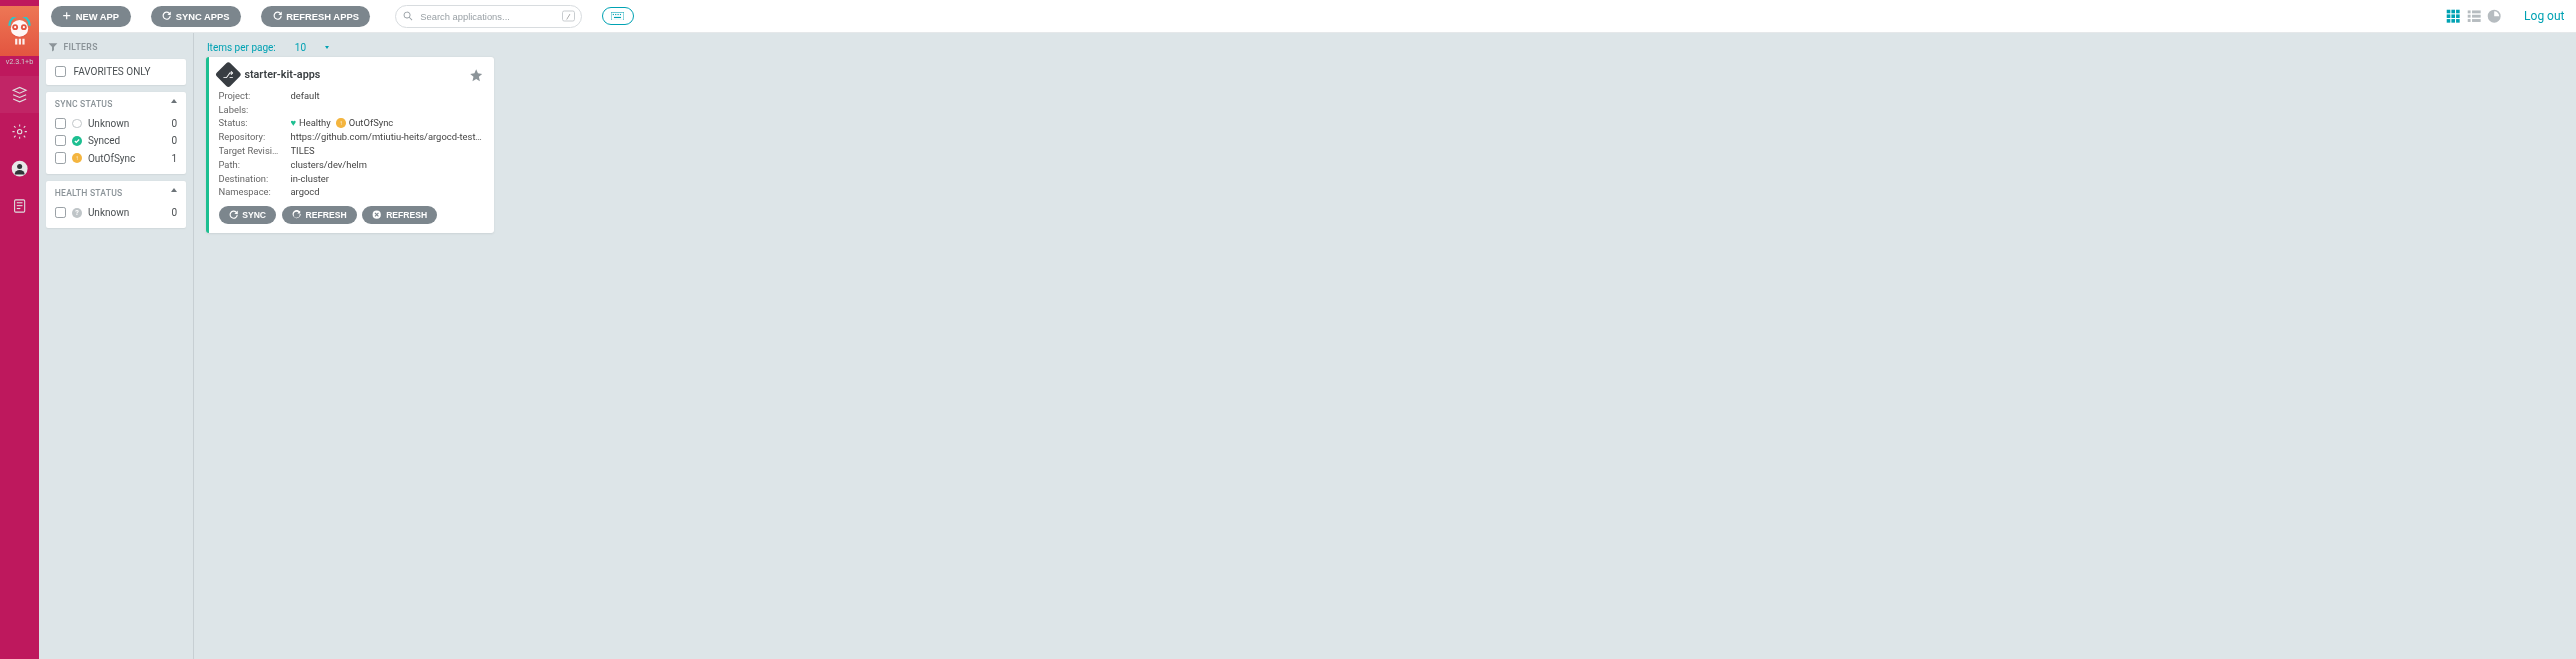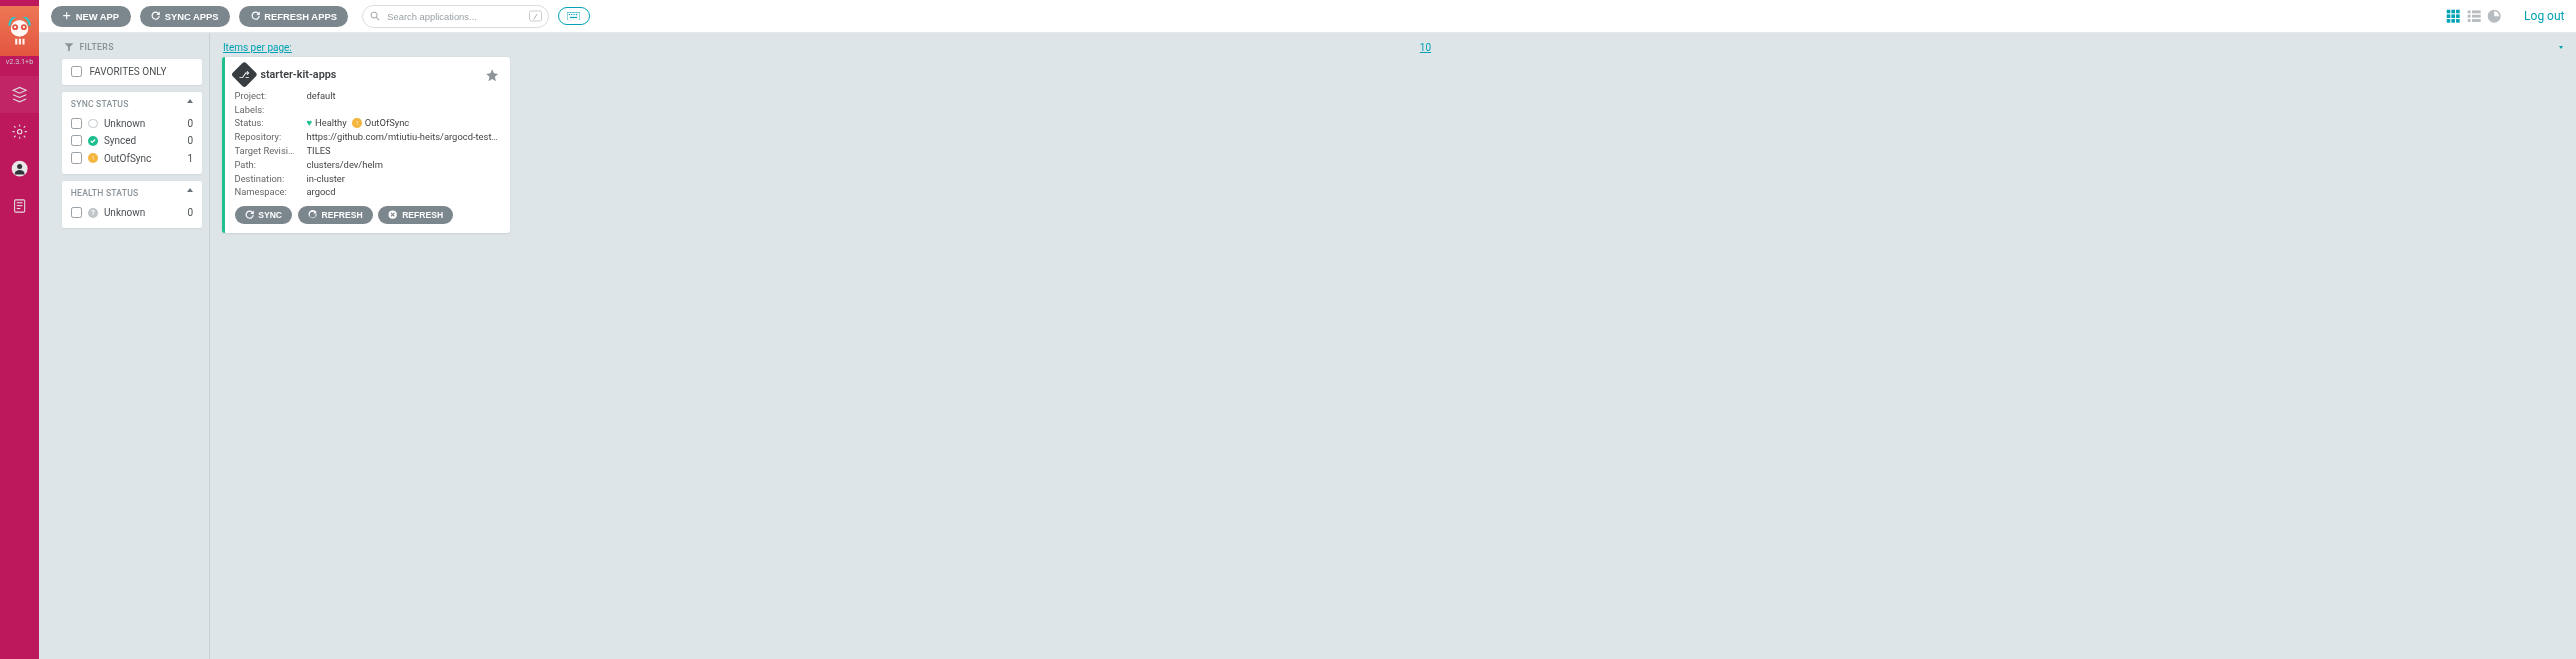--- a/index.html
+++ b/index.html
@@ -18,56 +18,56 @@
     
     
     .main { flex: 1; display: flex; flex-direction: column; min-width: 0; }
     
     
     .hdr { height: 32px; background: #fff; border-bottom: 0.7px solid #e5e8ea; display:flex; align-items:center; padding: 0 11.5px; }
     .breadcrumb { font-size: 10px; color: #3a3f42; font-weight: 400;}
     .hdr-right { margin-left: auto; font-size: 10px; font-weight: 600; color: #00a2b3; letter-spacing: 0.4px; }
     
     
-    .tbar { height: 33px; background: #fff; border-bottom: 0.7px solid #e5e8ea; display:flex; align-items:center; padding: 0 11.5px; gap: 9px;}
+    .tbar { height: 33px; background: #fff; border-bottom: 0.7px solid #e5e8ea; display:flex; align-items:center; padding: 0 11.5px; gap: 20px;}
     .pill-btn { background: #7c868d; color: #fff; border: none; border-radius: 13px; padding: 5px 11.5px; font-size: 9.4px; font-weight: 600; display:inline-flex; align-items:center; gap:4.3px; cursor:pointer; }
     .pill-btn svg { width: 9.4px; height: 9.4px; fill: #fff; }
     .search-wrap { position: relative; margin-left: 4.3px;}
     .search { width: 187px; height: 23px; border: 0.7px solid #d8dcdf; border-radius: 13px; padding: 0 29px 0 24.5px; font-size: 9.4px; color:#555; outline:none; background:#fff;}
     .search::placeholder { color: #9aa1a6;}
     .search-icon { position:absolute; left:8.6px; top:50%; transform:translateY(-50%); width:10px; height:10px; fill:#9aa1a6;}
     .slash-key { position:absolute; right:7.2px; top:50%; transform:translateY(-50%); border:0.7px solid #c9cdd0; border-radius:2.2px; padding:0 3.6px; font-size:8px; color:#888; background:#fff; font-style: italic;}
     .chip-btn { border: 1.1px solid #00a2b3; color:#00a2b3; background:#fff; border-radius: 13px; padding: 3.6px 8.6px; display:inline-flex; align-items:center; cursor:pointer;}
     .chip-btn svg { width: 13px; height: 8.6px; fill: #00a2b3;}
     .tbar-right { margin-left: auto; display:flex; align-items:center; gap: 10px;}
     .view-toggle { display:flex; gap: 5.8px; align-items:center;}
     .view-ico { width: 14.4px; height: 14.4px; cursor:pointer; display:flex; align-items:center; justify-content:center;}
     .view-ico svg { width: 14.4px; height: 14.4px; fill: #b6bcc0;}
     .view-ico.active svg { fill: #00a2b3;}
     .logout { color: #00a2b3; font-size: 12px; cursor: pointer; margin-left: 13px;}
     
     
-    .body { flex:1; display:flex; min-height:0;margin-left:16px;}
+    .body { flex:1; display:flex; min-height:0;}
     
     
     .fside { width: 155px; background: #dde5e8; border-right: 0.7px solid #c7cfd3; padding: 7.2px; display:flex; flex-direction:column; gap:7.2px; overflow-y:auto;}
     .fside-title-row { display:flex; align-items:center; gap:5.8px; color:#8c9499; font-size:8.6px; font-weight:600; letter-spacing:0.4px; padding: 1.4px 1.4px 0;}
     .fside-title-row svg { width:10px; height:10px; fill:#8c9499;}
     .fcard { background:#fff; border-radius: 2px; padding: 7.2px 8.6px; box-shadow: 0 0.7px 1.4px rgba(0,0,0,.06);}
     .fav-row { display:flex; align-items:center; gap:7.2px; font-size:10px; color:#4a4f52;}
     .chk { width:11.5px; height:11.5px; border: 1.1px solid #9aa1a6; border-radius: 2.2px; background:#fff; flex-shrink: 0;}
     .fgroup-title { font-size: 8.6px; color:#8c9499; font-weight:500; letter-spacing:0.2px; margin-bottom:5.8px; display:flex; justify-content:space-between; }
     .chevup { width:0;height:0;border-left:3.6px solid transparent;border-right:3.6px solid transparent;border-bottom:4.3px solid #6c7378;}
     .frow { display:flex; align-items:center; gap:5.8px; padding: 2.9px 0; font-size:10px; color:#4a4f52;}
     .frow .count { margin-left:auto; color:#4a4f52;}
     .status-ico { width:10px; height:10px; display:inline-flex; align-items:center; justify-content:center;}
     
     
     .content { flex:1; padding: 7.2px 11.5px; overflow:auto;}
-    .pager-row { text-align: right; color:#00a2b3; font-size: 10px; padding: 1.4px 1.4px 4.3px; display:flex; justify-content:space-between; align-items:center; gap:3px;text-decoration:underline;}
+    .pager-row { text-align: right; color:#00a2b3; font-size: 10px; padding: 1.4px 1.4px 4.3px; display:flex; justify-content:flex-start; align-items:center; gap:19px;}
     .pager-row .caret { width:0;height:0;border-left:2.9px solid transparent;border-right:2.9px solid transparent;border-top:3.6px solid #00a2b3;}
     
     .app-card { width: 288px; background:#fff; border-left: 3.6px solid #1dbf91; border-radius: 2.9px; padding: 8.6px 10px; box-shadow: 0 0.7px 2.2px rgba(0,0,0,.08);}
     .card-head { display:flex; align-items:center; gap:7.2px; margin-bottom:4.3px;}
     .card-icon { width:18.7px; height:18.7px; transform: rotate(45deg); background:#383d42; border-radius:2.9px; display:flex; align-items:center; justify-content:center;}
     .card-icon-inner { transform: rotate(-45deg); color:#fff; font-size:9.4px;}
     .card-title { font-size: 10.8px; font-weight:600; color:#3a3f42;}
     .star { margin-left:auto; width:14.4px; height:14.4px; fill:#8c9499; cursor:pointer;}
     .kv { display:flex; font-size: 9.4px; color:#4a4f52; padding: 1.4px 0;}
     .kv .k { width: 72px; color:#666; flex-shrink:0; overflow:hidden; text-overflow: ellipsis; white-space:nowrap;}

